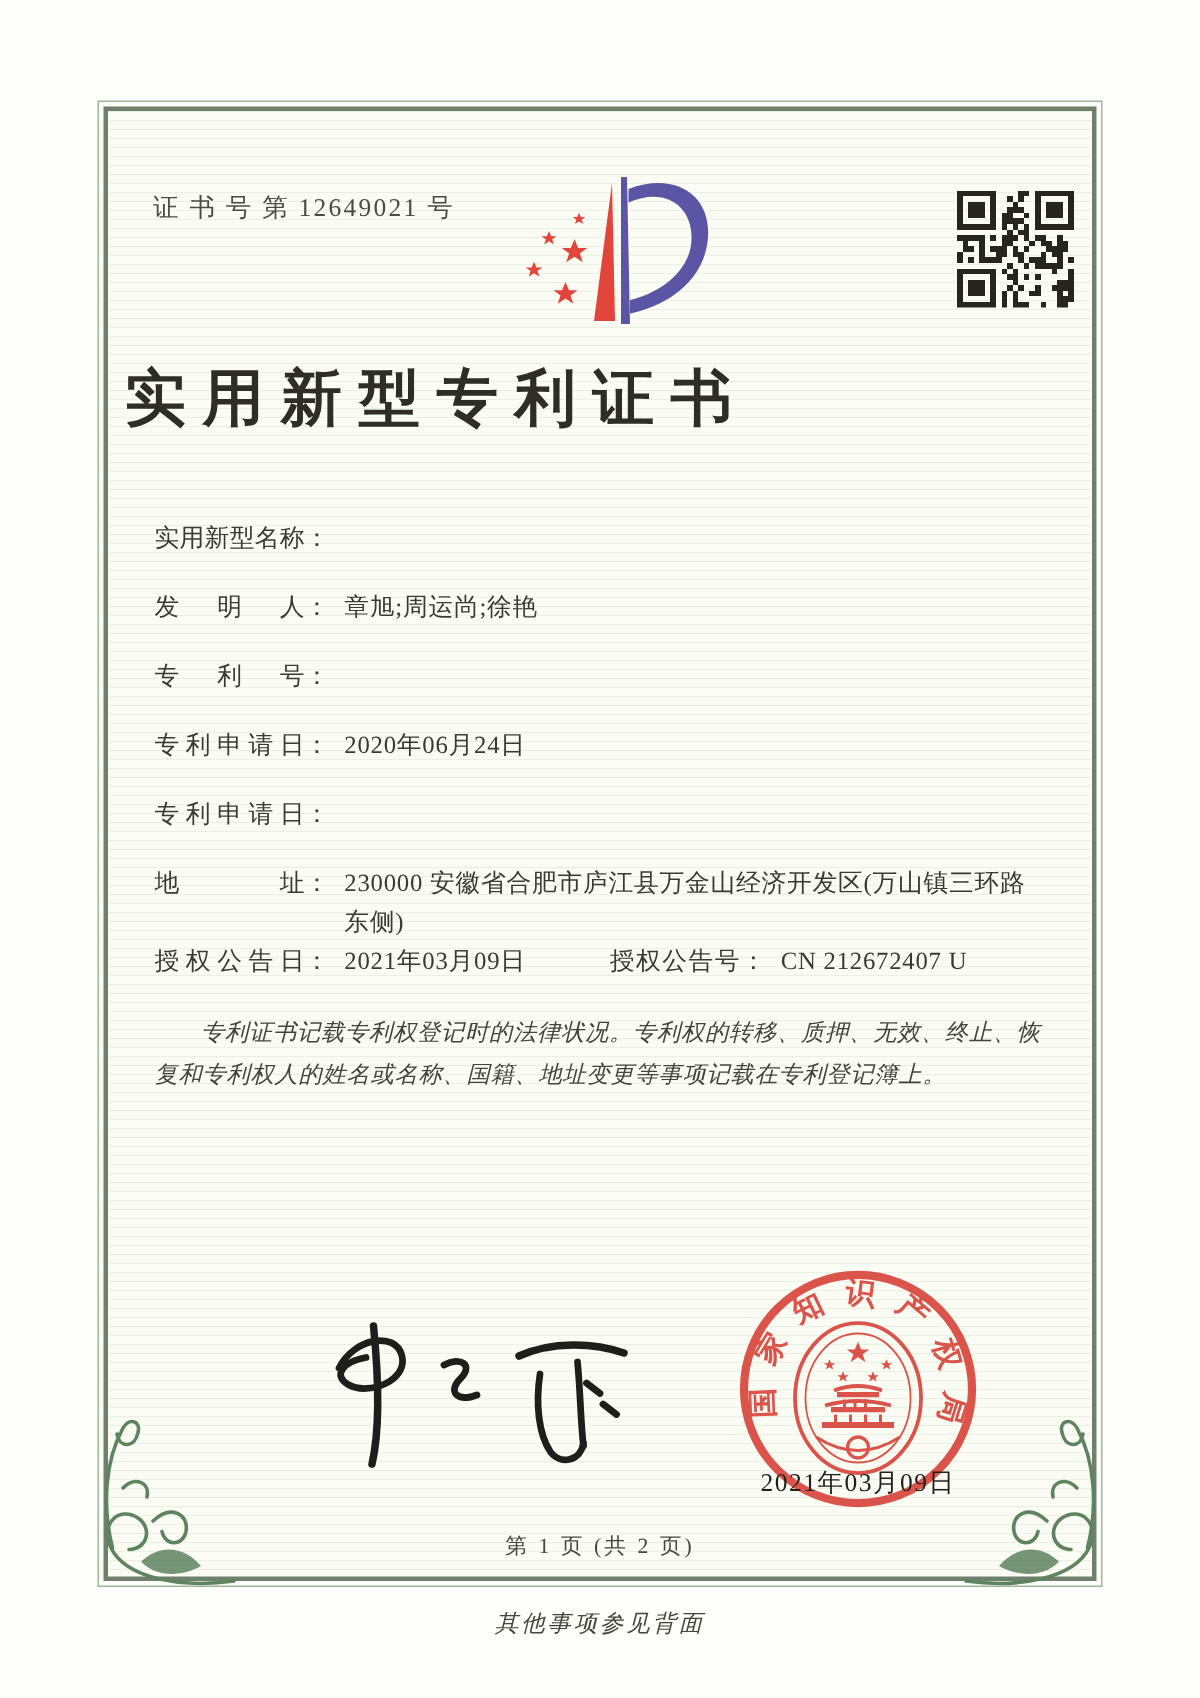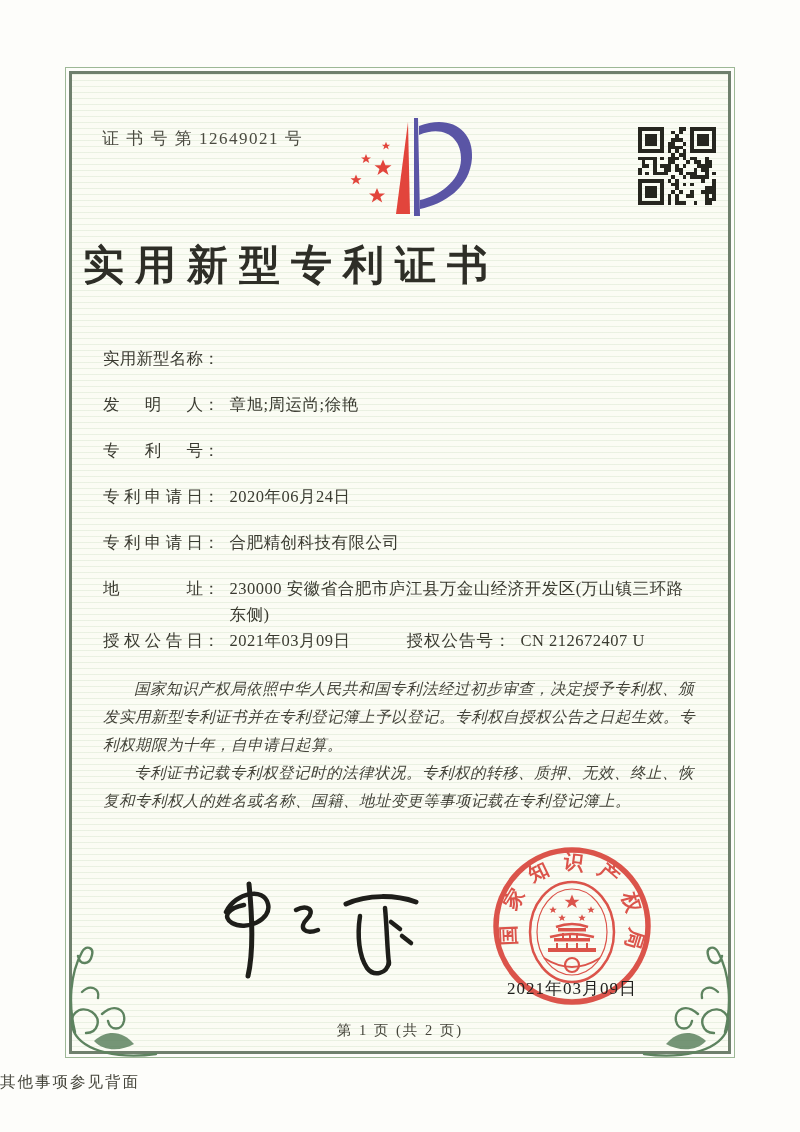--- a/index.html
+++ b/index.html
@@ -36,22 +36,22 @@
            font-style:italic; color:#44443a; }
   .paras p { text-indent:2em; letter-spacing:0.5px; }
   .signer { position:absolute; left:33px; top:843px; font-family:"Liberation Sans","DejaVu Sans",sans-serif;
             font-size:19px; line-height:35px; color:#3c3c34; font-weight:500; }
   .signature { position:absolute; left:118px; top:800px; }
   .seal { position:absolute; left:398px; top:770px; }
   .seal-date { position:absolute; left:398px; top:903px; width:204px; text-align:center;
                font-size:17px; color:#1f1f1c; letter-spacing:1px; }
   .page-foot { position:absolute; left:0; right:0; bottom:11px; text-align:center;
                font-size:14.5px; letter-spacing:2px; color:#46463c; }
-  .back-note { position:absolute; left:0; right:0; top:1072px; text-align:left;
-               font-size:15.5px; letter-spacing:2px; color:#45453b; }
+  .back-note { position:absolute; left:0; right:0; top:1072px; text-align:center;
+               font-size:15.5px; font-style:italic; letter-spacing:2px; color:#45453b; }
   .flourish { position:absolute; }
   .flourish.bl { left:-12px; bottom:-9px; }
   .flourish.br { right:-12px; bottom:-9px; transform:scaleX(-1); }
 </style>
 </head>
 <body>
 
 <div class="sheet">
 
   <div class="cert-no">证 书 号 第 12649021 号</div>
@@ -312,41 +312,39 @@
         <span class="fcolon">：</span>
     </div>
     <div class="frow">
       <span class="flabel">专利申请日</span>
         <span class="fcolon">：</span>
       <span class="fvalue">2020年06月24日</span>
     </div>
     <div class="frow">
       <span class="flabel">专利申请日</span>
         <span class="fcolon">：</span>
-      <span class="fvalue">合肥精创科技有限公司</span>
     </div>
     <div class="frow tight">
       <span class="flabel">地址</span>
         <span class="fcolon">：</span>
       <span class="fvalue" style="max-width:478px;">230000 安徽省合肥市庐江县万金山经济开发区(万山镇三环路东侧)</span>
     </div>
     <div class="frow">
       <span class="flabel">授权公告日</span>
         <span class="fcolon">：</span>
       <span class="fvalue">2021年03月09日</span>
       <span class="grp2">
         <span class="flabel">授权公告号</span>
           <span class="fcolon">：</span>
         <span class="fvalue">CN 212672407 U</span>
       </span>
     </div>
   </div>
 
   <div class="paras">
-    <p>国家知识产权局依照中华人民共和国专利法经过初步审查，决定授予专利权、颁发实用新型专利证书并在专利登记簿上予以登记。专利权自授权公告之日起生效。专利权期限为十年，自申请日起算。</p>
     <p>专利证书记载专利权登记时的法律状况。专利权的转移、质押、无效、终止、恢复和专利权人的姓名或名称、国籍、地址变更等事项记载在专利登记簿上。</p>
   </div>
 
 
   <svg class="signature" width="250" height="115" viewBox="0 0 250 115" fill="none" stroke="#1e1e1a" stroke-width="4.5" stroke-linecap="round">
     <path d="M36 38 C46 18 74 13 78 30 C82 46 56 57 42 49 C32 43 38 34 54 31"></path>
     <path d="M59 10 C62 40 64 76 58 102" stroke-width="5"></path>
     <path d="M106 36 C117 30 126 36 117 45 C108 54 115 61 128 56"></path>
     <path d="M156 30 C178 20 206 21 226 28" stroke-width="5"></path>
     <path d="M170 42 C167 62 169 82 177 94 C184 103 197 100 199 88"></path>

